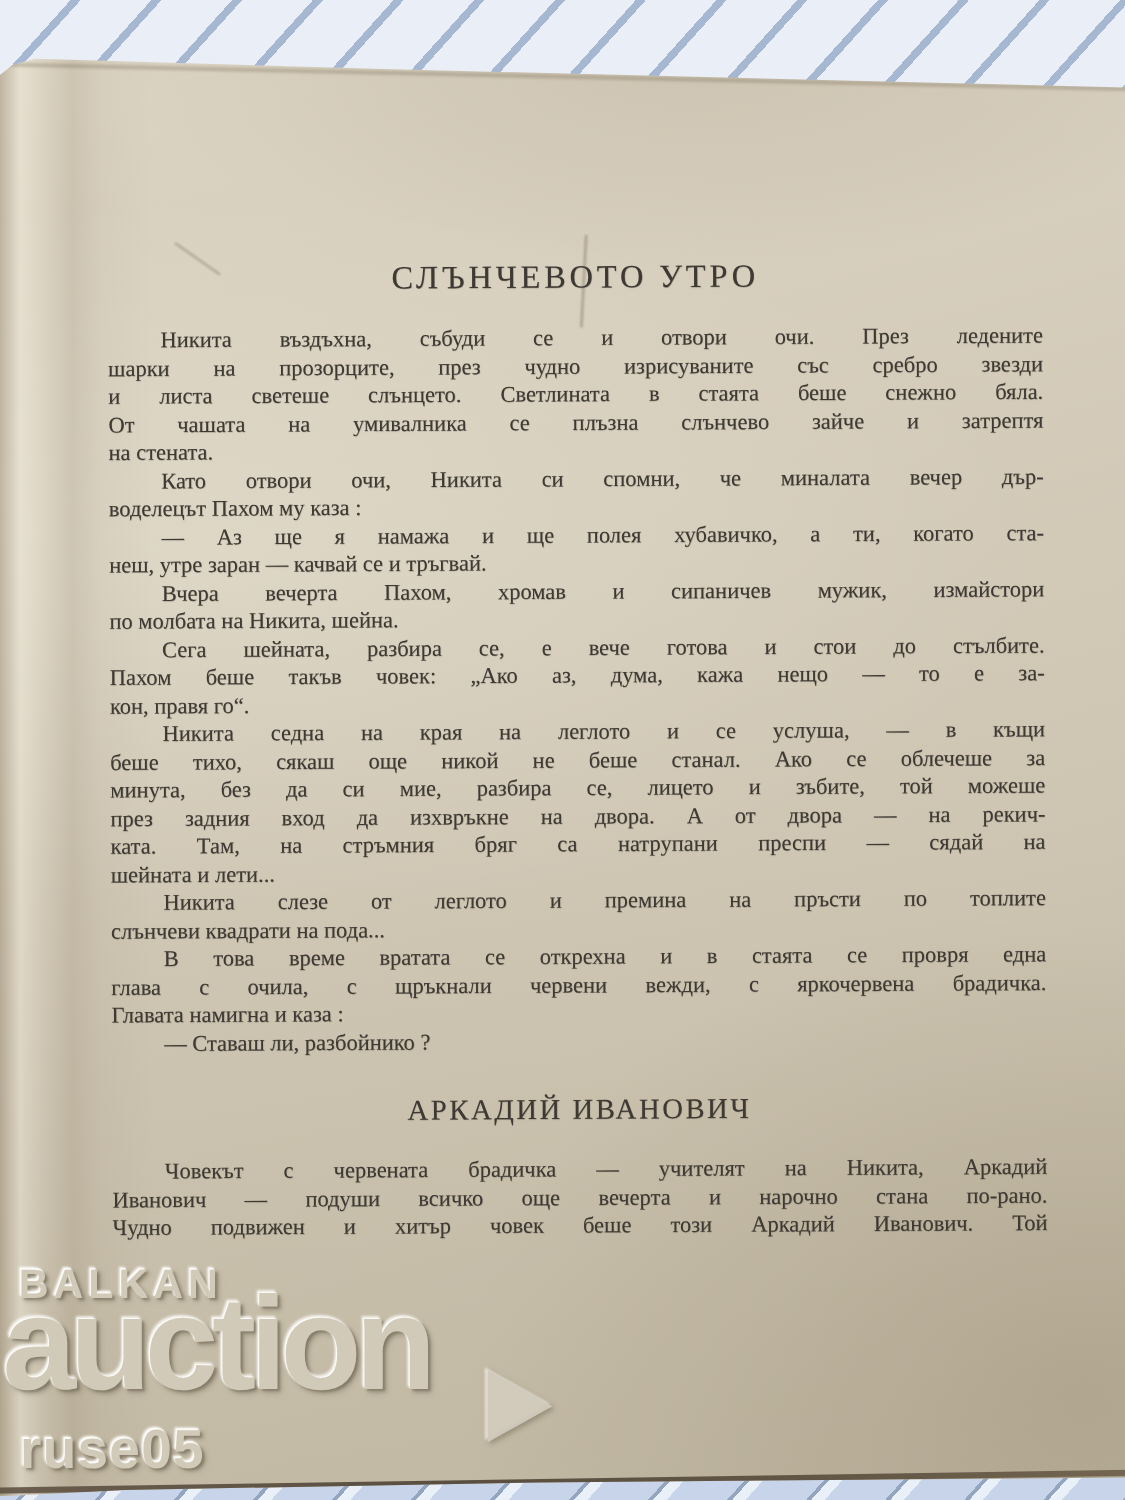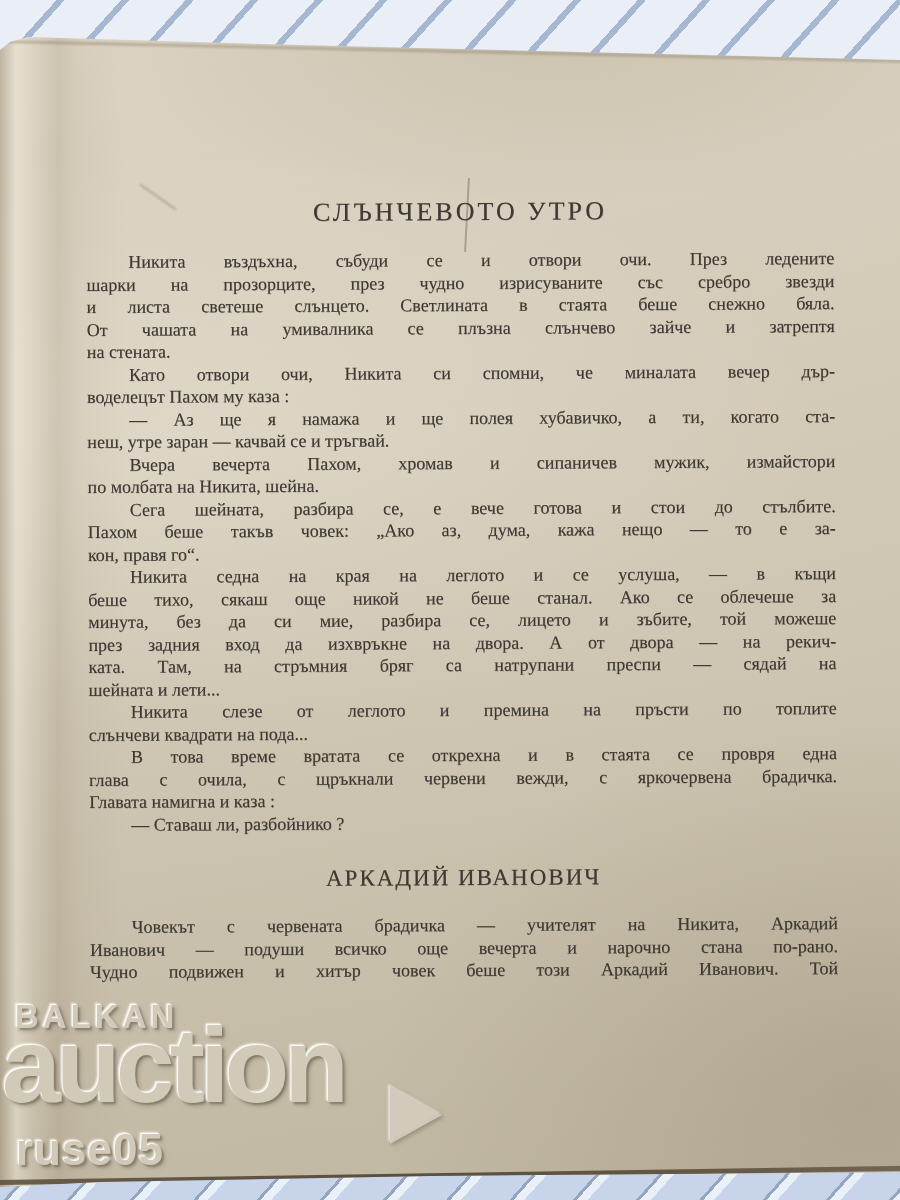--- a/index.html
+++ b/index.html
@@ -3,21 +3,21 @@
 <meta charset="utf-8">
 <style>
   html,body{margin:0;padding:0;width:900px;height:1200px;overflow:hidden;}
   body{
     font-family:"Liberation Serif", serif;
     background:
       repeating-linear-gradient(132deg,
         var(--stripe-top-bg,#e9eef7) 0 42px,
         var(--stripe-top-line,#a6b7d1) 42px 48px);
   }
-  .photo{position:relative;width:900px;height:1032px;}
+  .photo{position:relative;width:900px;height:1032px;margin-top:10px;}
 
   
   .bg-bottom{
     position:absolute;left:0;top:1150px;width:900px;height:50px;
     background:
       repeating-linear-gradient(132deg,
         var(--stripe-bottom-bg,#c7d4ea) 0 36px,
         var(--stripe-bottom-shadow,#94a5bf) 36px 39px,
         var(--stripe-bottom-line,#eaf0f8) 39px 47px);
   }

